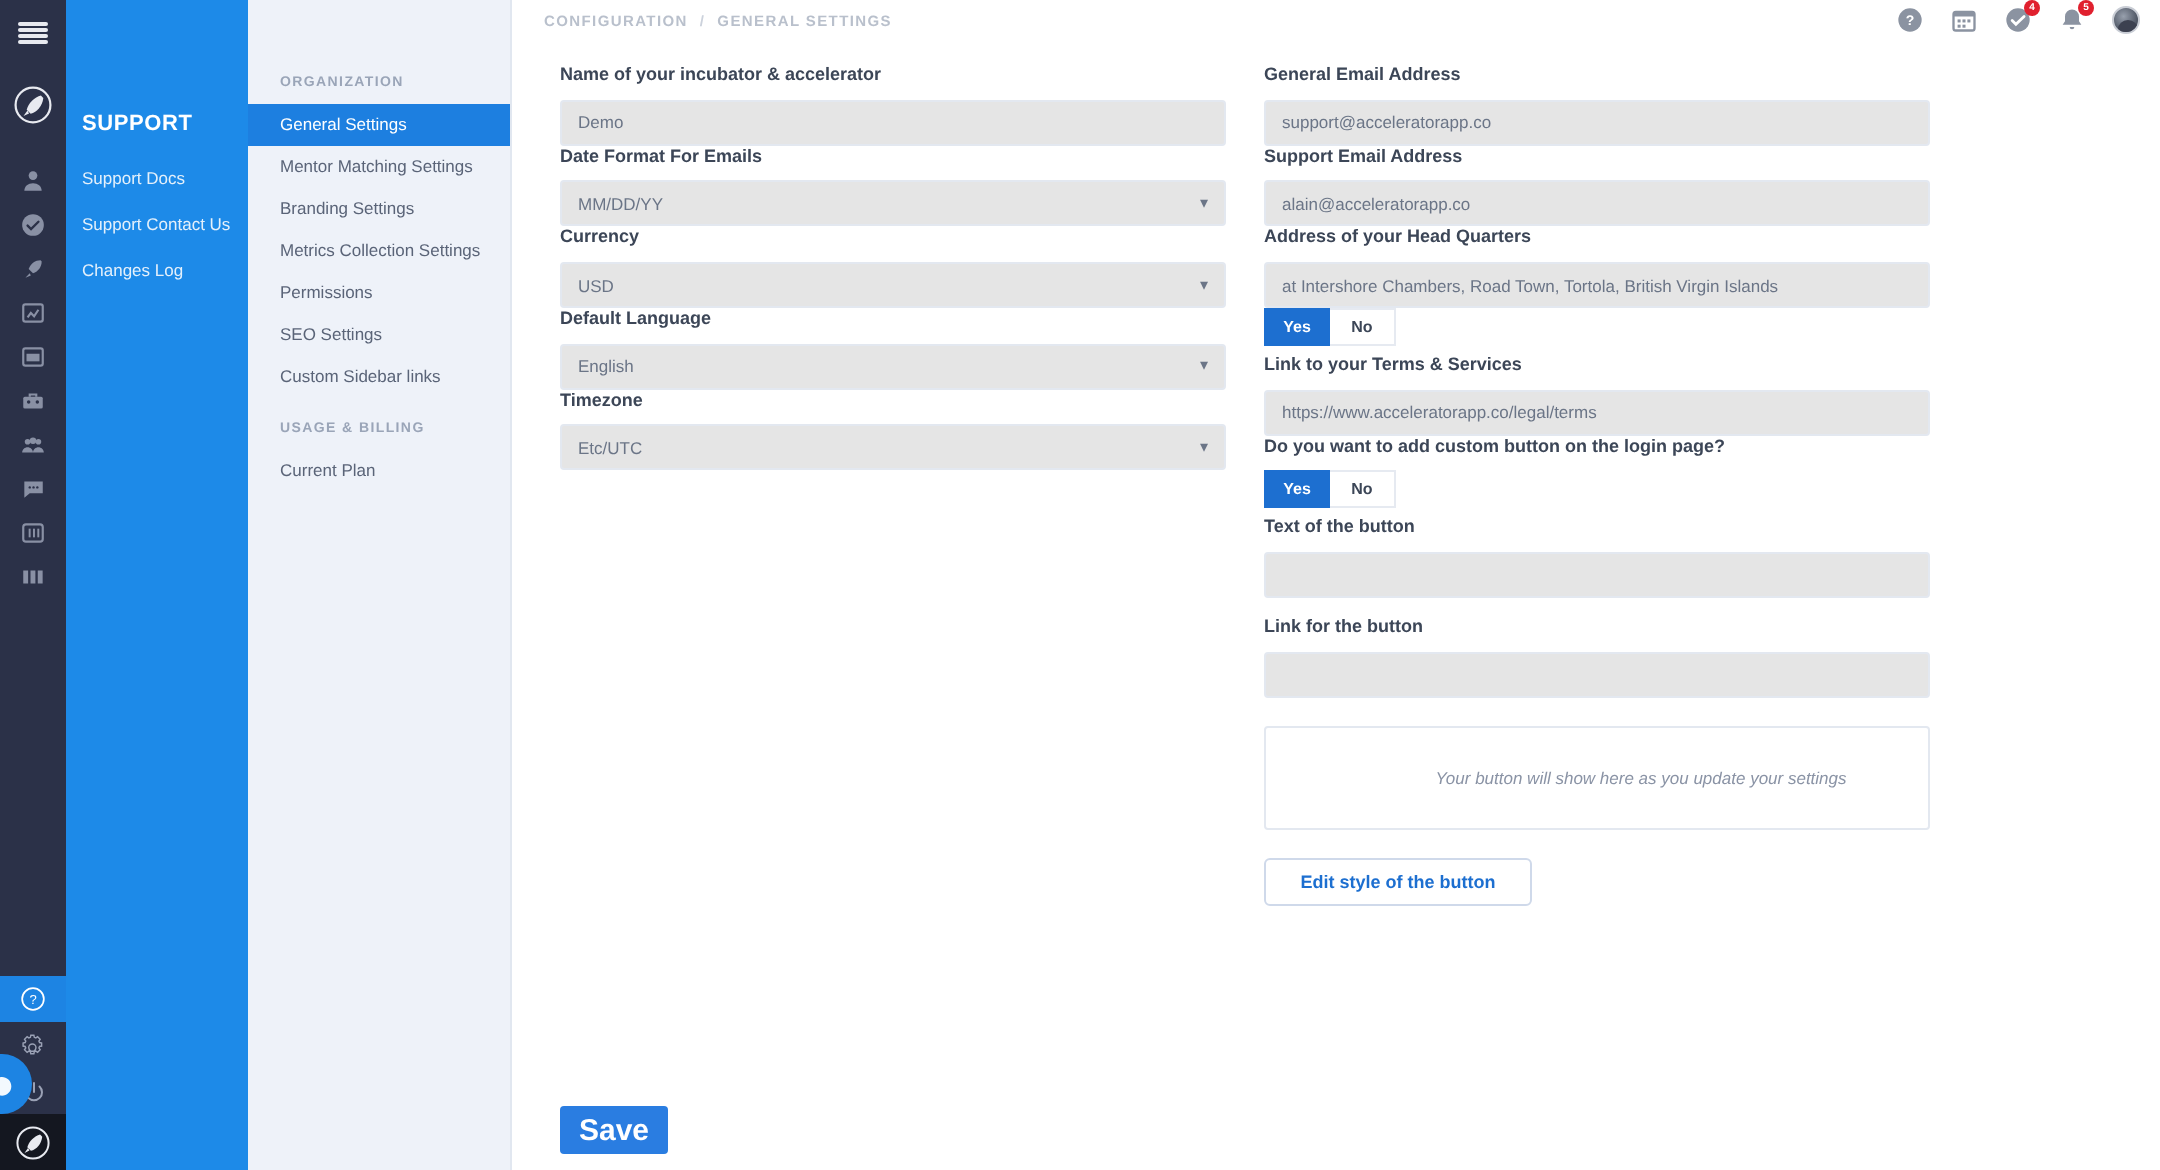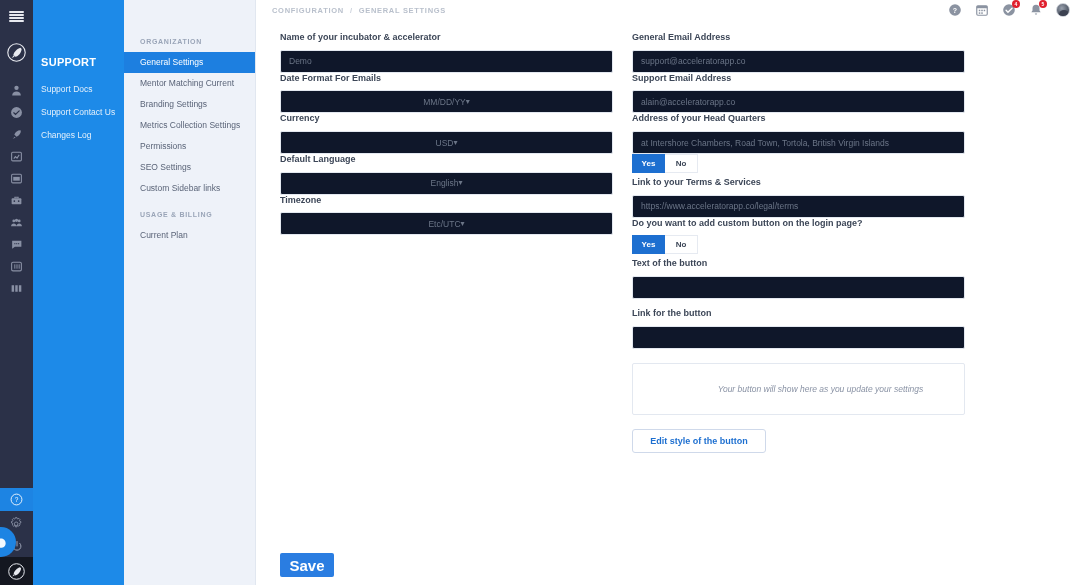--- a/index.html
+++ b/index.html
@@ -100,25 +100,25 @@
 
   .col-left { position: absolute; left: 24px; top: 12px; width: 333px; }
   .col-right { position: absolute; left: 376px; top: 12px; width: 333px; }
 
   .field { }
   .label {
     font-size: 9px; font-weight: bold; color: #3c4657; margin-bottom: 6px; line-height: 1.3;
   }
   .input, .select {
     width: 100%; height: 23px; border: 1px solid #e3e8f0; border-radius: 2px;
-    background: #0f172a; font-size: 8.5px; color: #6b7587;
+    background: #e5e5e5; font-size: 8.5px; color: #6b7587;
     padding: 0 8px; display: flex; align-items: center;
     font-family: "Liberation Sans", sans-serif;
   }
-  .select { justify-content: center; cursor: pointer; }
+  .select { justify-content: space-between; cursor: pointer; }
   .chev { color: #6b7587; font-size: 8px; line-height: 1; }
 
   .toggle { display: flex; margin-bottom: 4px; }
   .toggle > div {
     width: 33px; height: 19px; display: flex; align-items: center; justify-content: center;
     font-size: 8px; font-weight: bold; cursor: pointer;
   }
   .toggle .on { background: #1d6fd0; color: #ffffff; }
   .toggle .off { background: #ffffff; color: #3c4657; border: 1px solid #e6eaf1; border-left: none; }
 
@@ -272,21 +272,21 @@
   <div class="support">
     <h2>SUPPORT</h2>
     <a>Support Docs</a>
     <a>Support Contact Us</a>
     <a>Changes Log</a>
   </div>
 
   <div class="nav">
     <div class="nav-group">ORGANIZATION</div>
     <div class="nav-item active">General Settings</div>
-    <div class="nav-item">Mentor Matching Current</div>
+    <div class="nav-item">Mentor Matching Settings</div>
     <div class="nav-item">Branding Settings</div>
     <div class="nav-item">Metrics Collection Settings</div>
     <div class="nav-item">Permissions</div>
     <div class="nav-item">SEO Settings</div>
     <div class="nav-item">Custom Sidebar links</div>
     <div class="nav-group">USAGE &amp; BILLING</div>
     <div class="nav-item">Current Plan</div>
   </div>
 
   <div class="main">

